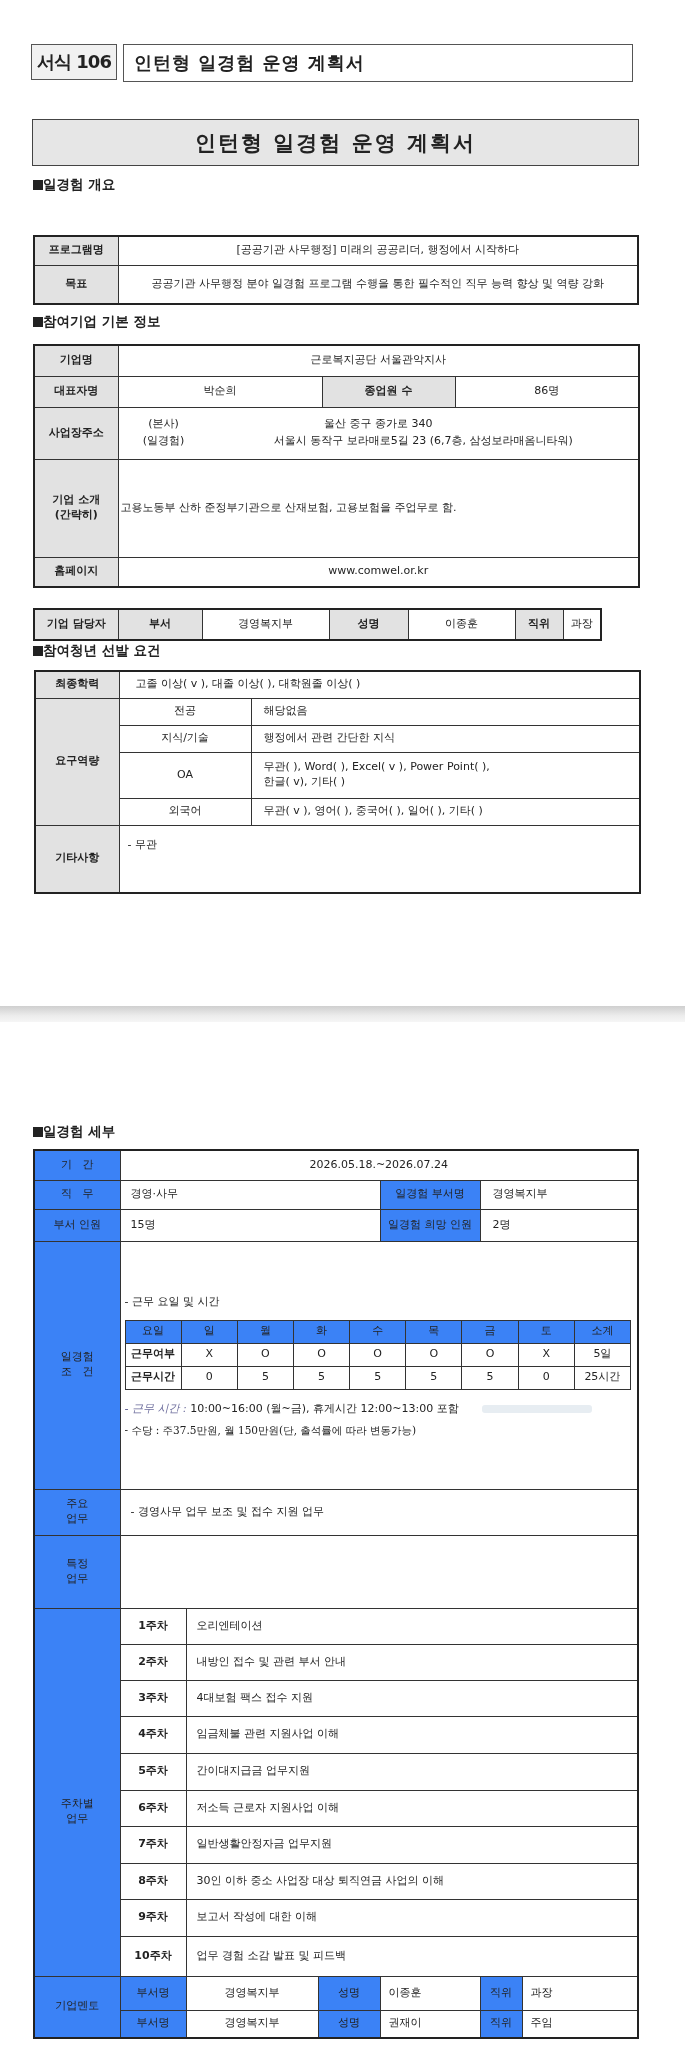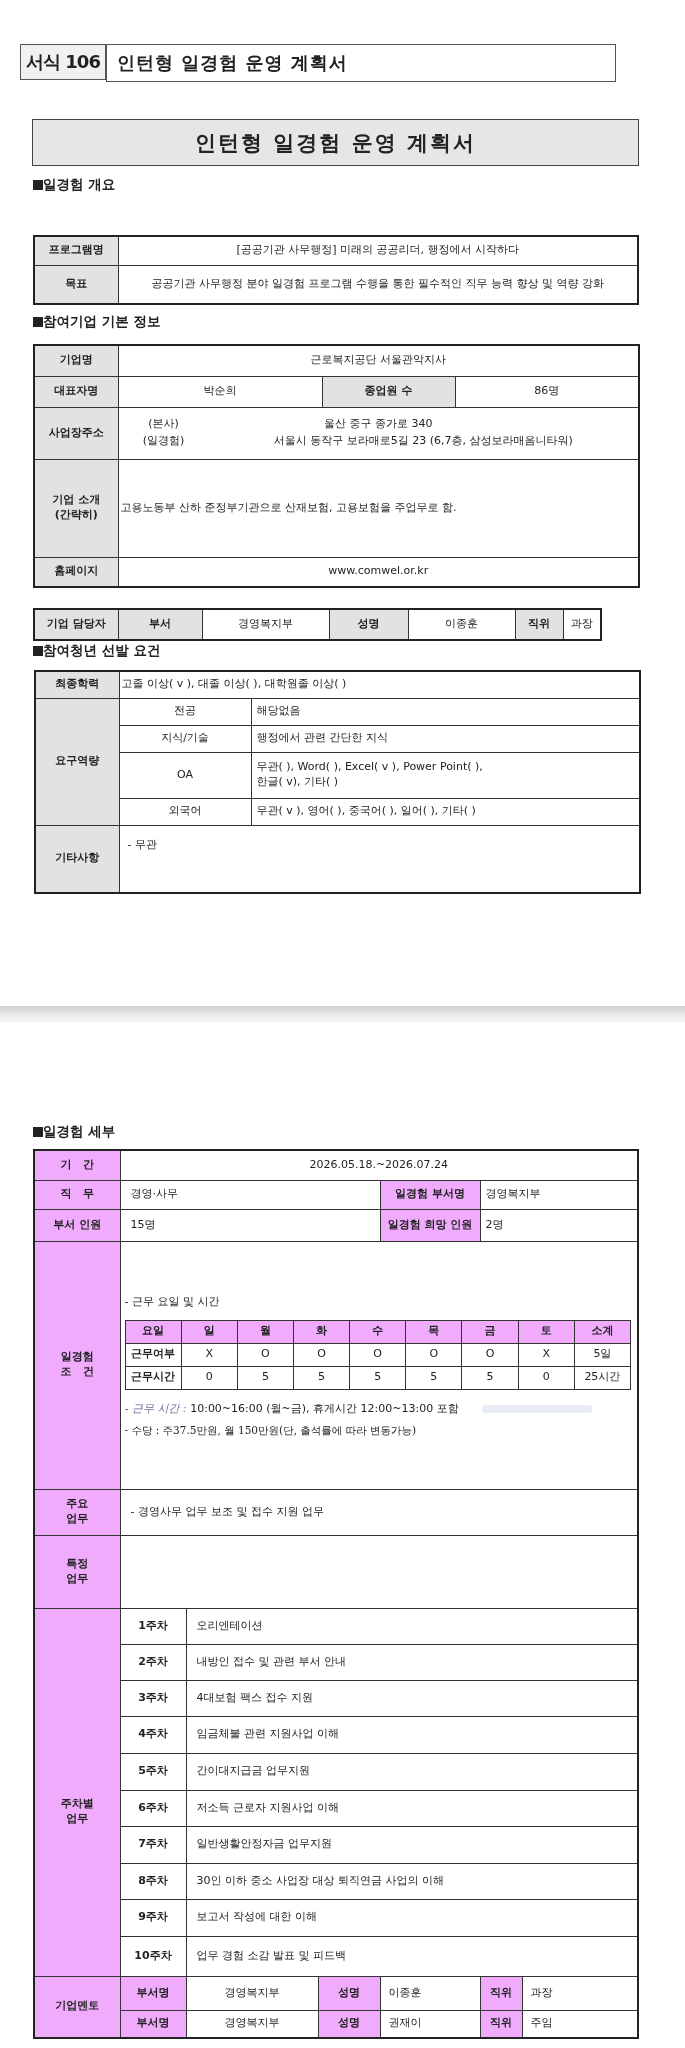--- a/index.html
+++ b/index.html
@@ -5,39 +5,39 @@
   * { box-sizing: border-box; margin: 0; padding: 0; }
   html, body { width: 685px; height: 2048px; background: #ffffff; overflow: hidden; }
   body { font-family: "DejaVu Sans", "Liberation Sans", sans-serif; color: #222; font-size: 11px; position: relative; }
   .page { position: absolute; left: 0; width: 685px; background: #fff; }
   #page1 { top: 0; height: 1006px; }
   #page-sep { position: absolute; top: 1006px; left: 0; width: 685px; height: 16px;
     background: linear-gradient(#cfcfcf, #ececec 60%, #f6f6f6); }
   #page2 { top: 1022px; height: 1026px; }
 
   
-  .form-head { position: absolute; top: 44px; left: 20px; display: flex; }
+  .form-head { position: absolute; top: 44px; left: 31px; display: flex; gap: 6px; }
   .form-no { width: 86px; height: 36px; border: 1px solid #555; background: #f1f1f1; font-weight: bold;
     font-size: 18px; display: flex; align-items: center; justify-content: center; letter-spacing: -1px; }
   .form-name { width: 510px; height: 38px; border: 1px solid #555; font-weight: bold; font-size: 18px;
     display: flex; align-items: center; padding-left: 10px; letter-spacing: 1px; }
 
   .title-box { position: absolute; top: 119px; left: 32px; width: 607px; height: 47px; border: 1px solid #444;
     background: #e6e6e6; font-weight: bold; font-size: 21px; display: flex; align-items: center;
     justify-content: center; letter-spacing: 2px; }
 
   .sec { position: absolute; left: 33px; font-weight: bold; font-size: 13.5px; display: flex; align-items: center; }
   .sq { width: 10px; height: 10px; background: #222; display: inline-block; }
 
   table { border-collapse: collapse; position: absolute; table-layout: fixed; }
   table.tb { border: 2px solid #222; }
   td { border: 1px solid #333; text-align: center; vertical-align: middle; font-size: 11px; line-height: 1.35; }
   td.h { background: #e2e2e2; font-weight: bold; }
-  td.hb { background: #f0abfc; font-weight: bold; }
-  td.l { text-align: left; padding-left: 5px; }
+  td.hb { background: #3b82f6; font-weight: normal; }
+  td.l { text-align: left; padding-left: 12px; }
   td.l2 { text-align: left; padding-left: 10px; }
   .addr-row { display: flex; padding: 1px 0; }
   .addr-k { width: 90px; text-align: center; }
   .addr-v { flex: 1; text-align: center; }
 
   .cond-wrap { padding: 6px 6px 4px 4px; text-align: left; }
   .cond-line { font-size: 11px; margin: 6px 0; }
   .cond-line .it { font-style: italic; color: #6c6c9c; }
   table.days { position: static; width: 100%; border: 1.5px solid #333; margin: 10px 0 12px 0; }
   table.days td { height: 23px; font-size: 11px; }
@@ -154,21 +154,21 @@
   </div>
   <table class="tb" style="top:670px; left:34px; width:607px;">
     <colgroup>
         <col style="width:84px">
         <col style="width:132px">
         <col>
       </colgroup>
     <tbody>
         <tr style="height:27px">
       <td class="h">최종학력</td>
-      <td colspan="2" class="l" style="padding-left:2px">고졸 이상( v ), 대졸 이상(    ), 대학원졸 이상(   )</td>
+      <td colspan="2" class="l" style="padding-left:16px">고졸 이상( v ), 대졸 이상(    ), 대학원졸 이상(   )</td>
     </tr>
     <tr style="height:27px">
       <td class="h" rowspan="4">요구역량</td>
       <td>전공</td>
       <td class="l">해당없음</td>
     </tr>
     <tr style="height:27px">
       <td>지식/기술</td>
       <td class="l">행정에서 관련 간단한 지식</td>
     </tr>

